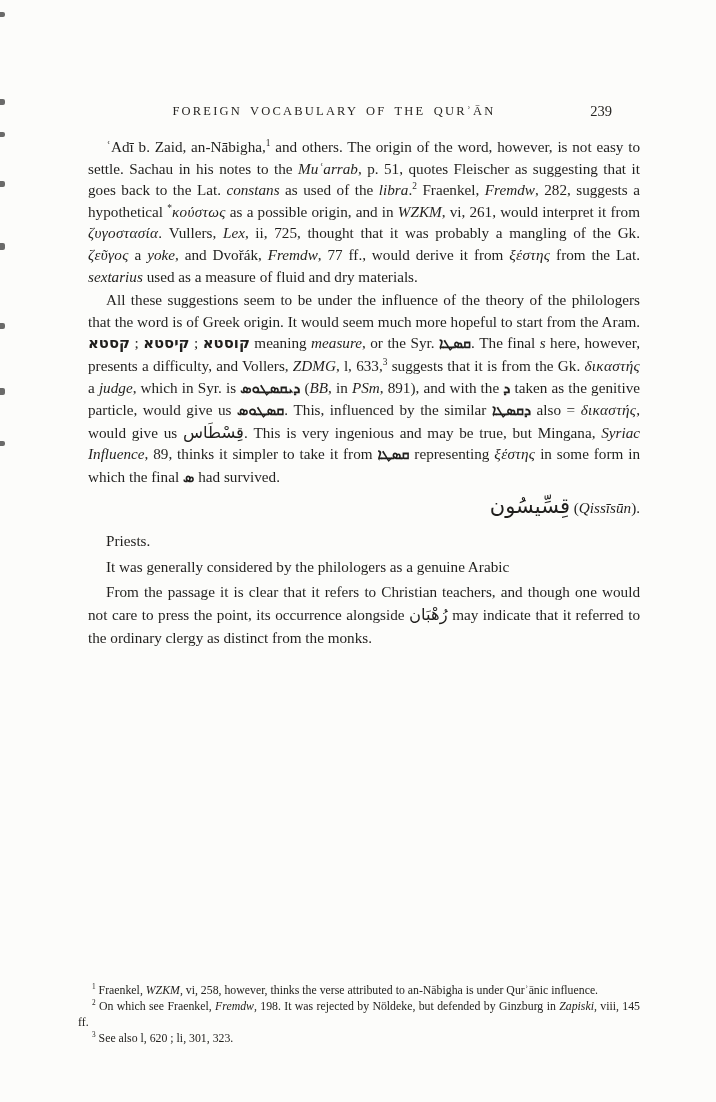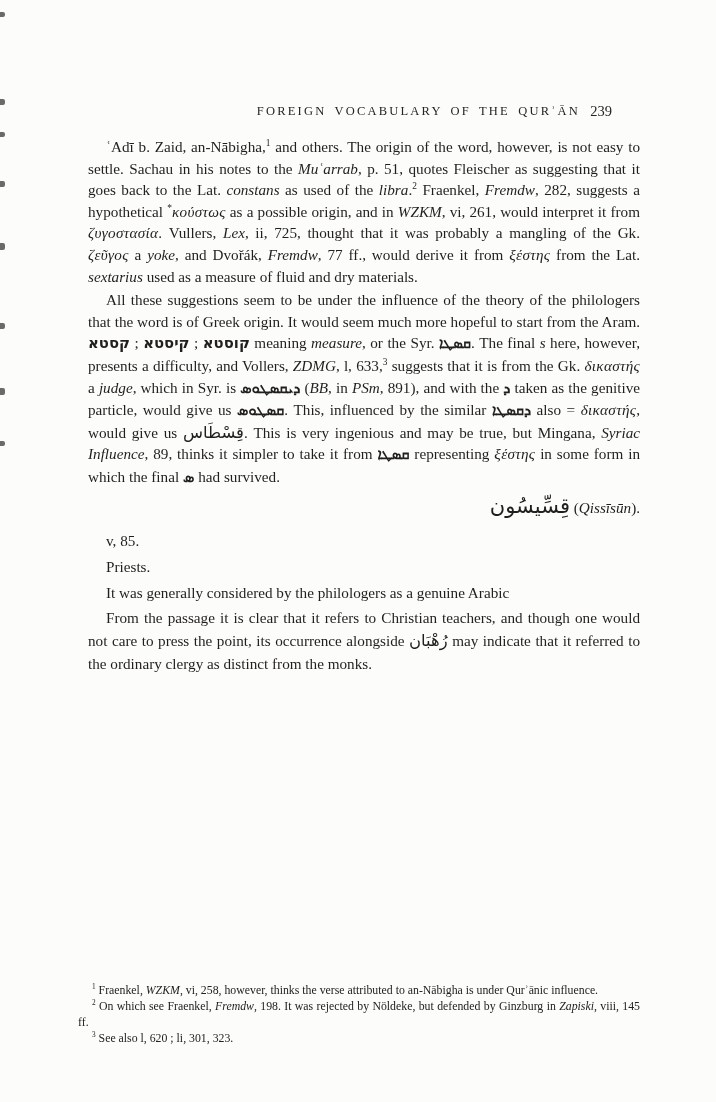--- a/index.html
+++ b/index.html
@@ -30,21 +30,21 @@
   .running-head {
     position: absolute;
     top: 104px;
     left: 88px;
     width: 552px;
     height: 20px;
   }
   .head-title {
     position: absolute;
     left: 0; right: 60px;
-    text-align: right;
+    text-align: center;
     font-size: 12.5px;
     letter-spacing: 2.2px;
     word-spacing: 3px;
     color: #262421;
     white-space: nowrap;
   }
   .head-pagenum {
     position: absolute;
     right: 28px;
     top: -1px;
@@ -143,21 +143,20 @@
     <div class="head-title">FOREIGN VOCABULARY OF THE QURʾĀN</div>
     <div class="head-pagenum">239</div>
   </div>
 
   <div class="main-text">
     <p class="para"><span>ʿAdī b. Zaid, an-Nābigha,</span><span class="run-sup">1</span><span> and others. The origin of the word, however, is not easy to settle. Sachau in his notes to the </span><span class="run-i">Muʿarrab</span><span>, p. 51, quotes Fleischer as suggesting that it goes back to the Lat. </span><span class="run-i">constans</span><span> as used of the </span><span class="run-i">libra</span><span>.</span><span class="run-sup">2</span><span> Fraenkel, </span><span class="run-i">Fremdw</span><span>, 282, suggests a hypothetical </span><span class="run-sup">*</span><span class="run-gk">κούστως</span><span> as a possible origin, and in </span><span class="run-i">WZKM</span><span>, vi, 261, would interpret it from </span><span class="run-gk">ζυγοστασία</span><span>. Vullers, </span><span class="run-i">Lex</span><span>, ii, 725, thought that it was probably a mangling of the Gk. </span><span class="run-gk">ζεῦγος</span><span> a </span><span class="run-i">yoke</span><span>, and Dvořák, </span><span class="run-i">Fremdw</span><span>, 77 ff., would derive it from </span><span class="run-gk">ξέστης</span><span> from the Lat. </span><span class="run-i">sextarius</span><span> used as a measure of fluid and dry materials.</span></p>
     <p class="para"><span>All these suggestions seem to be under the influence of the theory of the philologers that the word is of Greek origin. It would seem much more hopeful to start from the Aram. </span><span class="run-heb">קסטא</span><span> ; </span><span class="run-heb">קיסטא</span><span> ; </span><span class="run-heb">קוסטא</span><span> meaning </span><span class="run-i">measure</span><span>, or the Syr. </span><span class="run-syr">ܩܣܛܐ</span><span>. The final </span><span class="run-i">s</span><span> here, however, presents a difficulty, and Vollers, </span><span class="run-i">ZDMG</span><span>, l, 633,</span><span class="run-sup">3</span><span> suggests that it is from the Gk. </span><span class="run-gk">δικαστής</span><span> a </span><span class="run-i">judge</span><span>, which in Syr. is </span><span class="run-syr">ܕܝܩܣܛܘܣ</span><span> (</span><span class="run-i">BB</span><span>, in </span><span class="run-i">PSm</span><span>, 891), and with the </span><span class="run-syr">ܕ</span><span> taken as the genitive particle, would give us </span><span class="run-syr">ܩܣܛܘܣ</span><span>. This, influenced by the similar </span><span class="run-syr">ܕܩܣܛܐ</span><span> also = </span><span class="run-gk">δικαστής</span><span>, would give us </span><span class="run-ar">قِسْطَاس</span><span>. This is very ingenious and may be true, but Mingana, </span><span class="run-i">Syriac Influence</span><span>, 89, thinks it simpler to take it from </span><span class="run-syr">ܩܣܛܐ</span><span> representing </span><span class="run-gk">ξέστης</span><span> in some form in which the final </span><span class="run-syr">ܣ</span><span> had survived.</span></p>
 
     <p class="para entry-head"><span class="run-ar-head">قِسِّيسُون</span><span> (</span><span class="run-i">Qissīsūn</span><span>).</span></p>
 
-    <p class="para entry-line">v, 85.</p>
     <p class="para entry-line">Priests.</p>
 
     <p class="para para-entry">It was generally considered by the philologers as a genuine Arabic</p>
     <p class="para para-entry"><span>From the passage it is clear that it refers to Christian teachers, and though one would not care to press the point, its occurrence alongside </span><span class="run-ar">رُهْبَان</span><span> may indicate that it referred to the ordinary clergy as distinct from the monks.</span></p>
   </div>
 
   <div class="footnotes">
     <p class="footnote"><span class="run-sup">1</span><span> Fraenkel, </span><span class="run-i">WZKM</span><span>, vi, 258, however, thinks the verse attributed to an-Nābigha is under Qurʾānic influence.</span></p>
     <p class="footnote"><span class="run-sup">2</span><span> On which see Fraenkel, </span><span class="run-i">Fremdw</span><span>, 198. It was rejected by Nöldeke, but defended by Ginzburg in </span><span class="run-i">Zapiski</span><span>, viii, 145 ff.</span></p>
     <p class="footnote"><span class="run-sup">3</span><span> See also l, 620 ; li, 301, 323.</span></p>

